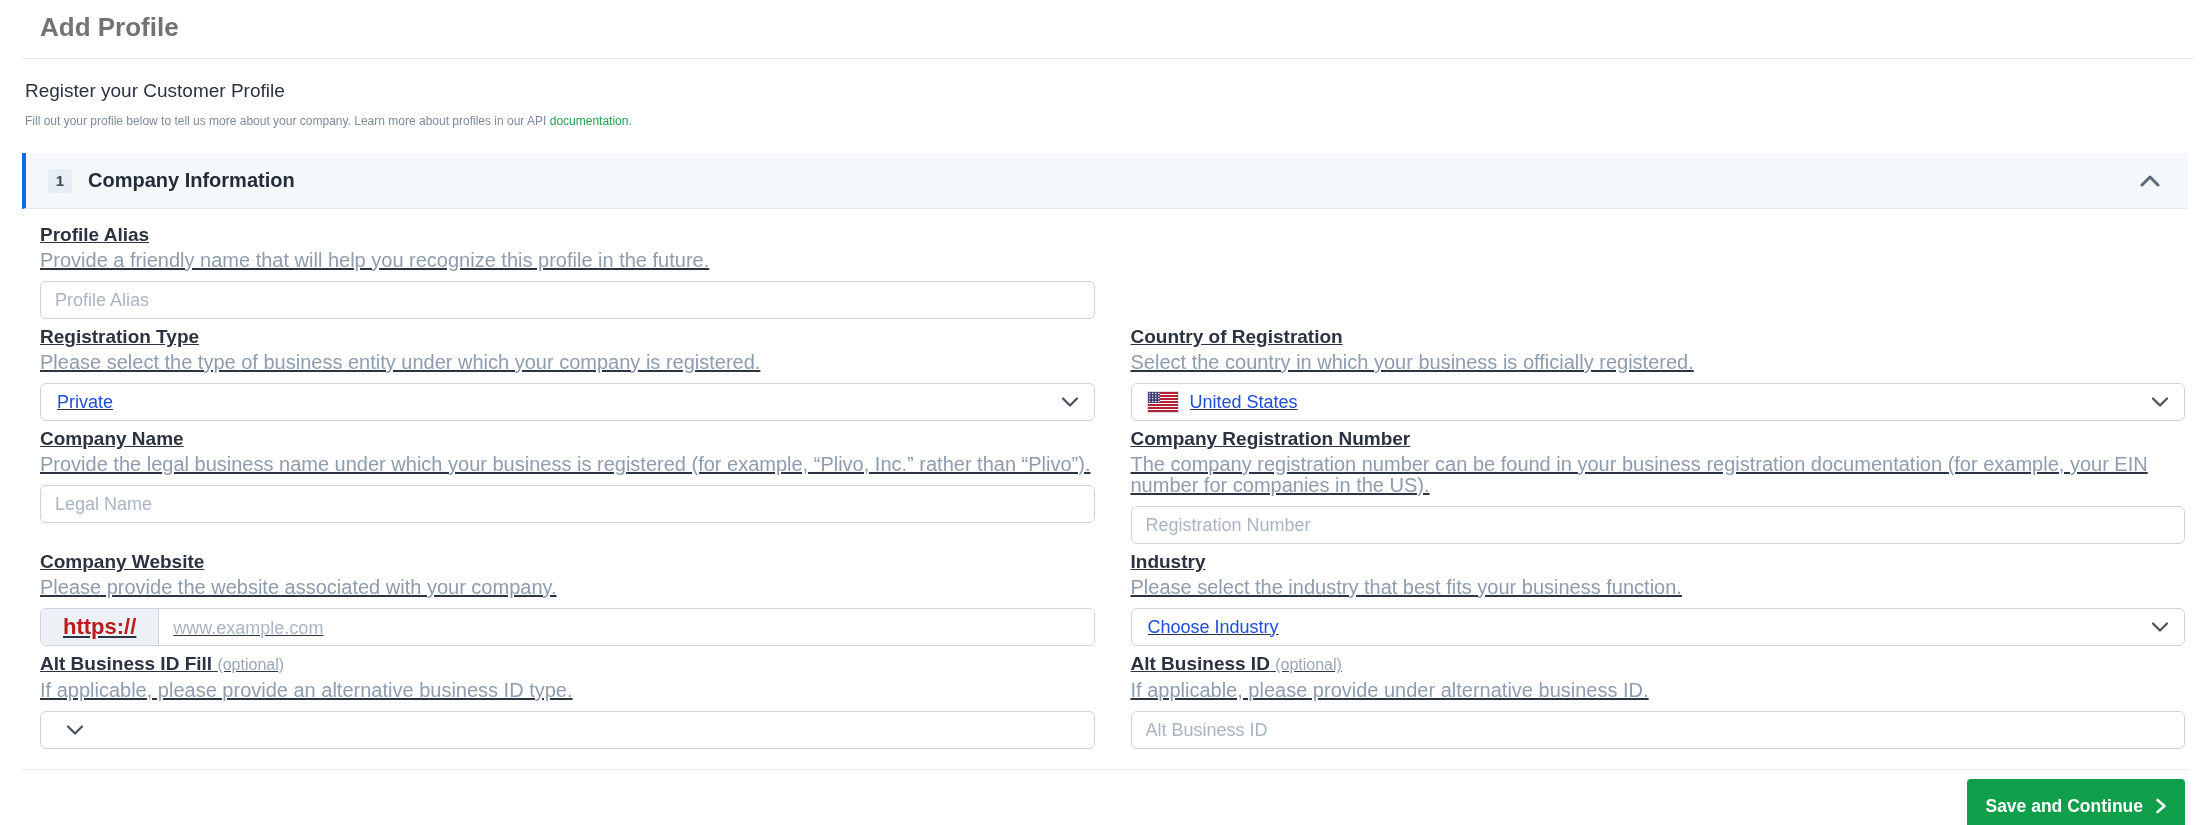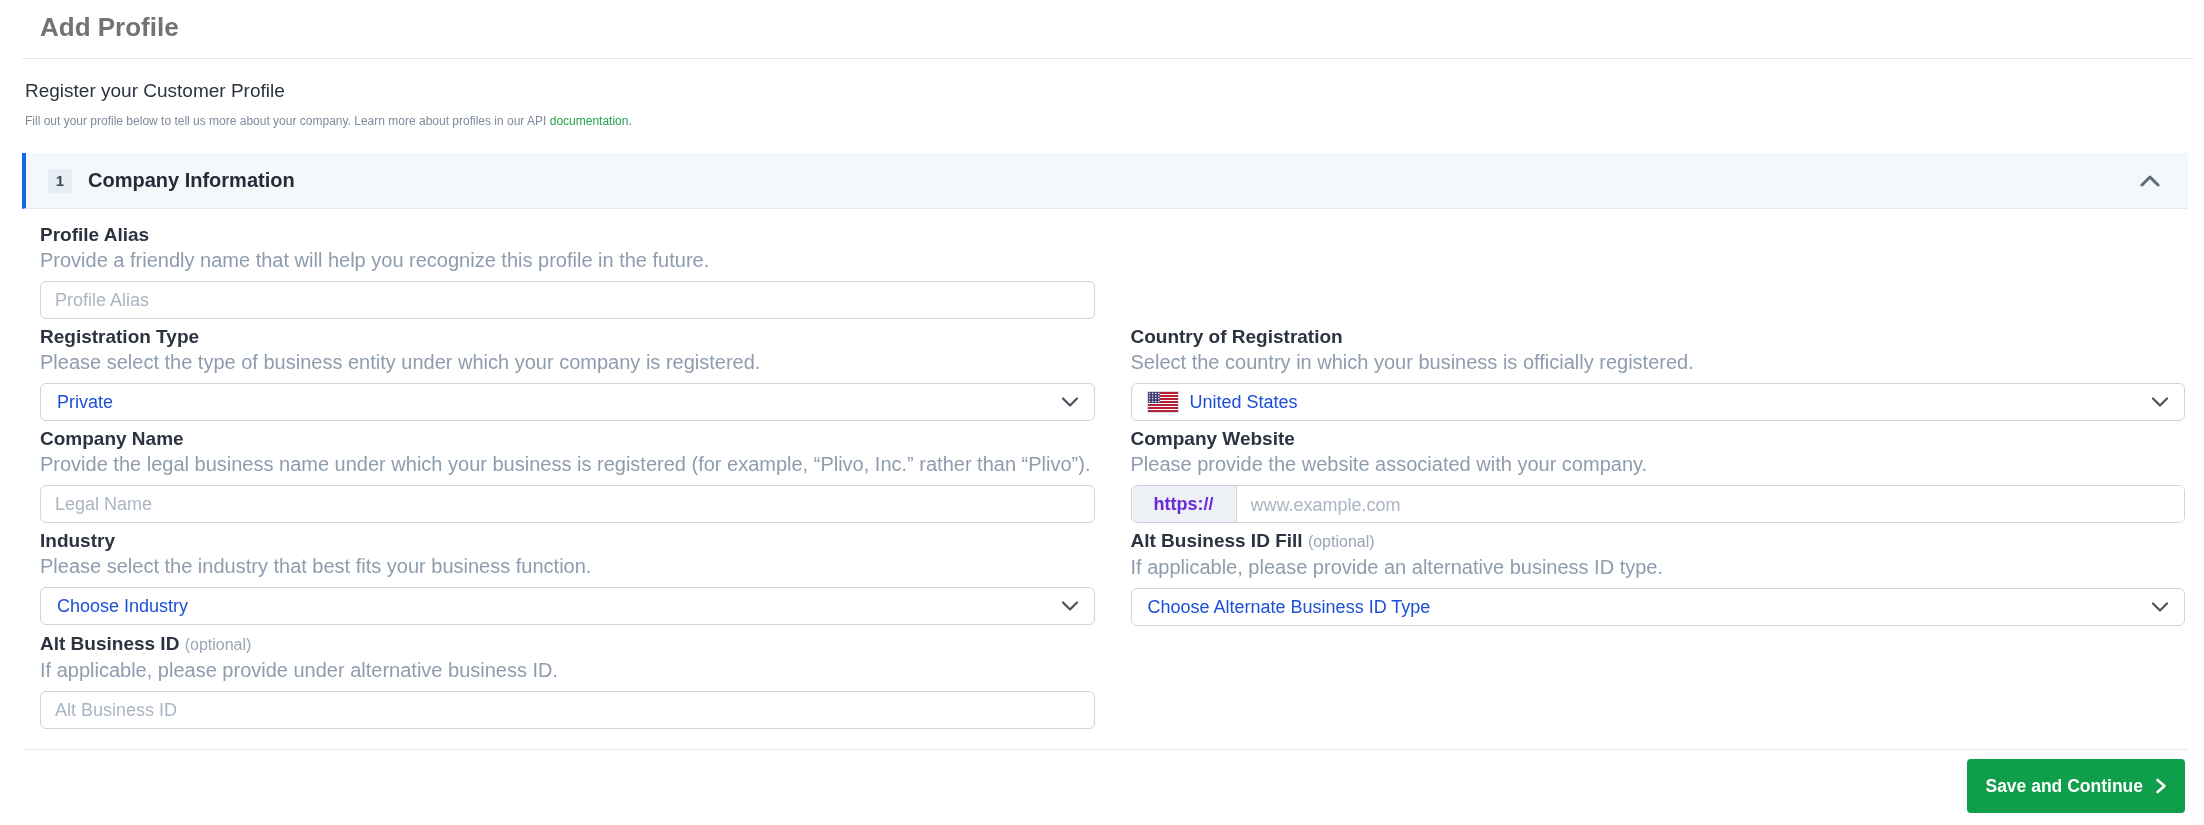--- a/index.html
+++ b/index.html
@@ -44,20 +44,21 @@
     flex: 0 0 auto;
   }
   .section-title { margin-left: 16px; font-size: 20px; font-weight: 700; color: #242c3a; }
   .section-chevron { margin-left: auto; display: flex; align-items: center; }
 
   .form {
     display: grid;
     grid-template-columns: 1fr 1fr;
     column-gap: 36px; row-gap: 6px;
     padding: 14px 19px 0 40px;
+    text-decoration: underline;
   }
   .field-label { font-size: 19px; line-height: 23px; font-weight: 600; color: #2b3340; }
   .optional-tag { font-weight: 400; font-size: 16px; color: #9aa6b4; }
   .field-helper { margin-top: 4px; font-size: 20px; line-height: 21px; color: #8e9cad; }
 
   .control { margin-top: 10px; height: 38px; }
   .text-input {
     width: 100%; height: 38px;
     border: 1px solid #ccd5de; border-radius: 6px;
     padding: 0 14px; font-size: 18px; color: #2b3442;
@@ -77,21 +78,21 @@
   .select-value { flex: 1; white-space: nowrap; overflow: hidden; }
   .select-chevron { display: flex; align-items: center; margin-left: 10px; }
 
   .input-group {
     display: flex; height: 38px; width: 100%;
     border: 1px solid #ccd5de; border-radius: 6px; background: #fff; overflow: hidden;
   }
   .input-prefix {
     background: #edf0f4; border-right: 1px solid #ccd5de;
     display: flex; align-items: center; padding: 0 22px;
-    font-size: 18px; font-weight: 600; color: #6d28d9;
+    font-size: 22px; font-weight: 600; color: #b91c1c;
     flex: 0 0 auto;
   }
   .input-group .text-input { border: none; border-radius: 0; flex: 1; }
 
   .flag {
     width: 30px; height: 20px; margin-right: 12px; flex: 0 0 auto;
     background: repeating-linear-gradient(180deg, #b22234 0 1.54px, #ffffff 1.54px 3.08px);
     position: relative; box-shadow: 0 0 0 1px #d6dde4;
   }
   .flag::before {
@@ -176,20 +177,27 @@
   </div>
 
   <div class="field">
     <div class="field-label">Company Name</div>
     <div class="field-helper">Provide the legal business name under which your business is registered (for example, “Plivo, Inc.” rather than “Plivo”).</div>
     <div class="control">
       <input class="text-input" type="text" placeholder="Legal Name" style="">
     </div>
   </div>
 
+  <div class="field">
+    <div class="field-label">Company Registration Number</div>
+    <div class="field-helper">The company registration number can be found in your business registration documentation (for example, your EIN number for companies in the US).</div>
+    <div class="control">
+      <input class="text-input" type="text" placeholder="Registration Number" style="">
+    </div>
+  </div>
 
   <div class="field">
     <div class="field-label">Company Website</div>
     <div class="field-helper">Please provide the website associated with your company.</div>
     <div class="control">
       <div class="input-group">
         <span class="input-prefix">https://</span>
         <input class="text-input" type="text" placeholder="www.example.com" style="">
       </div>
     </div>
@@ -208,21 +216,20 @@
         </span>
       </div>
     </div>
   </div>
 
   <div class="field">
     <div class="field-label"><span>Alt Business ID Fill</span> <span class="optional-tag">(optional)</span></div>
     <div class="field-helper">If applicable, please provide an alternative business ID type.</div>
     <div class="control">
       <div class="select" role="combobox">
-        <span class="select-value">Choose Alternate Business ID Type</span>
         <span class="select-chevron">
           <svg width="16" height="10" viewBox="0 0 16 10">
               <polyline points="1,1.5 8,8.5 15,1.5" fill="none" stroke="#49535f" stroke-width="2.2" stroke-linecap="round" stroke-linejoin="round"></polyline>
             </svg>
         </span>
       </div>
     </div>
   </div>
 
   <div class="field">

